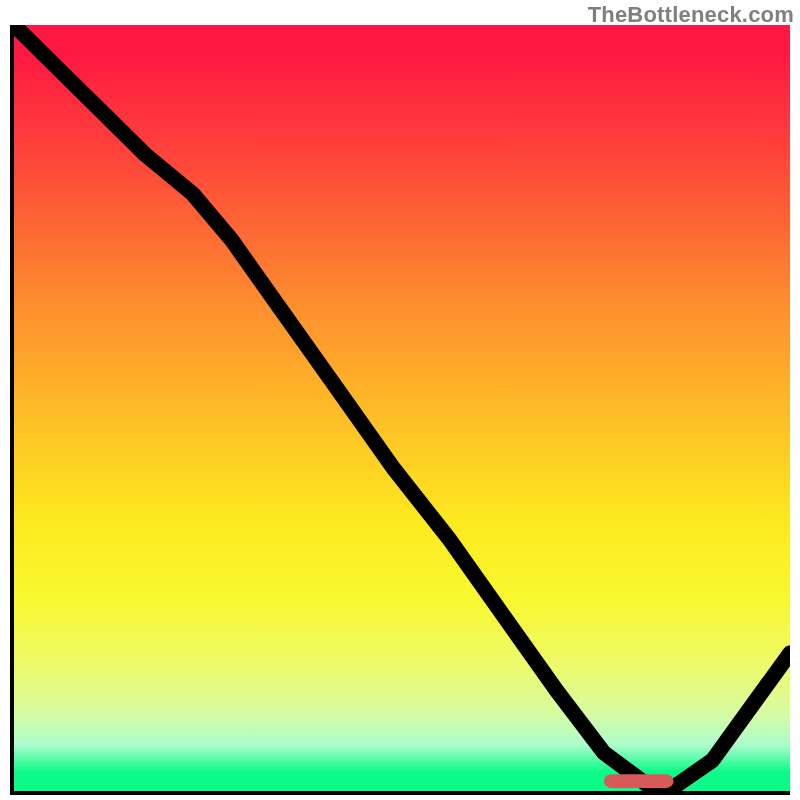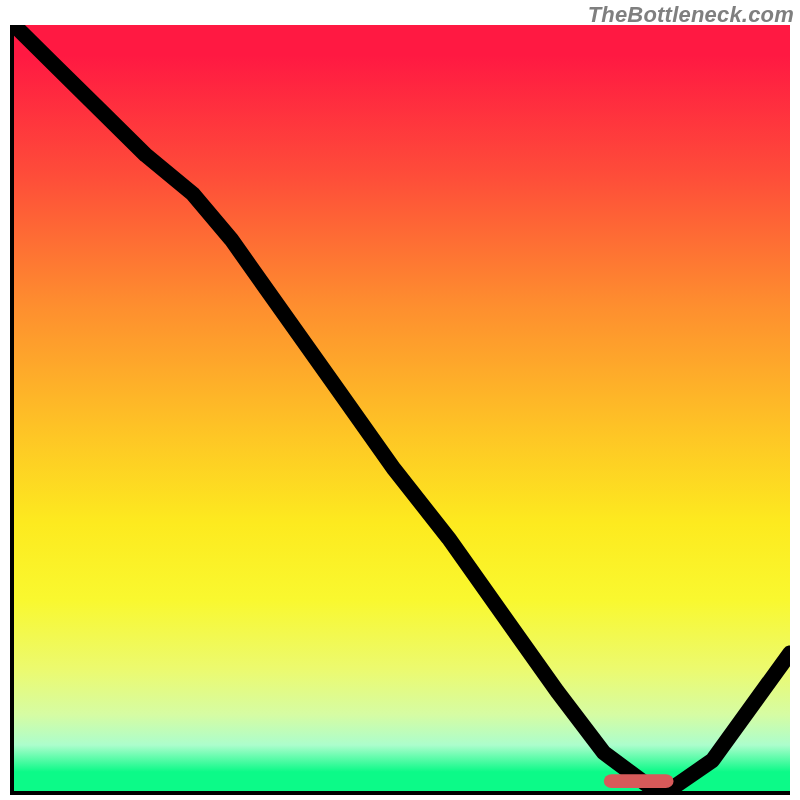--- a/index.html
+++ b/index.html
@@ -7,21 +7,20 @@
     padding: 0;
     width: 800px;
     height: 800px;
     background: #ffffff;
     font-family: Arial, Helvetica, sans-serif;
   }
   .stage {
     position: relative;
     width: 800px;
     height: 580px;
-    font-style: italic;
   }
   .watermark {
     position: absolute;
     top: 2px;
     right: 6px;
     font-size: 22px;
     font-weight: 600;
     color: #7f7f7f;
     letter-spacing: 0.2px;
     z-index: 5;

